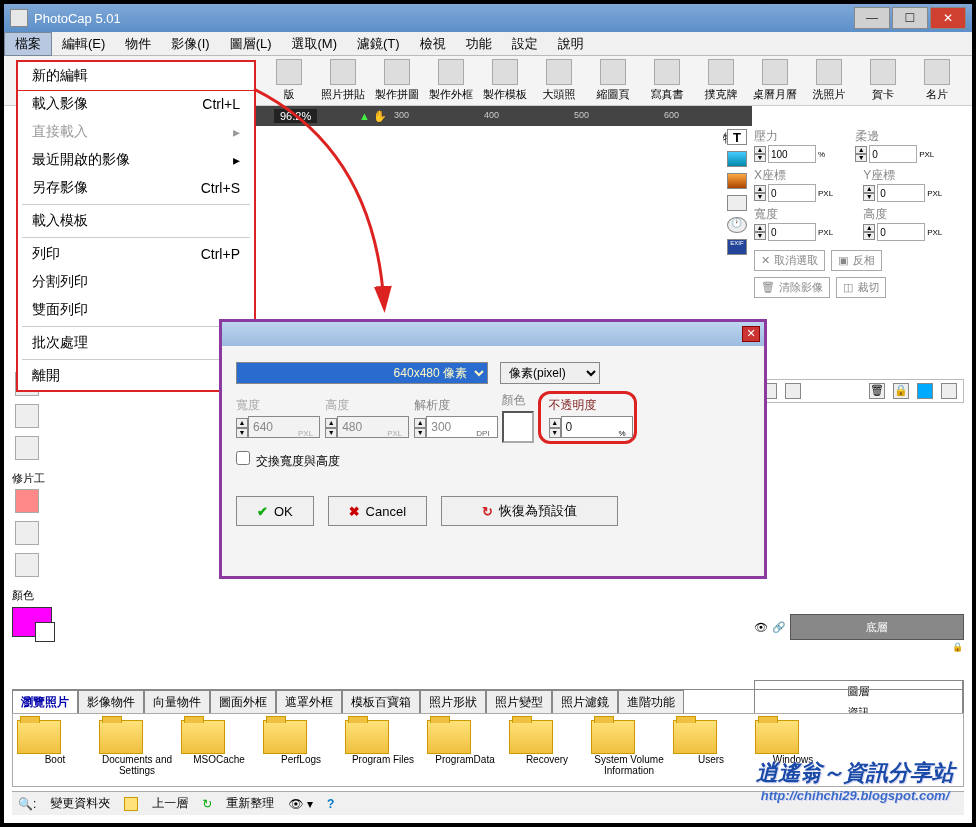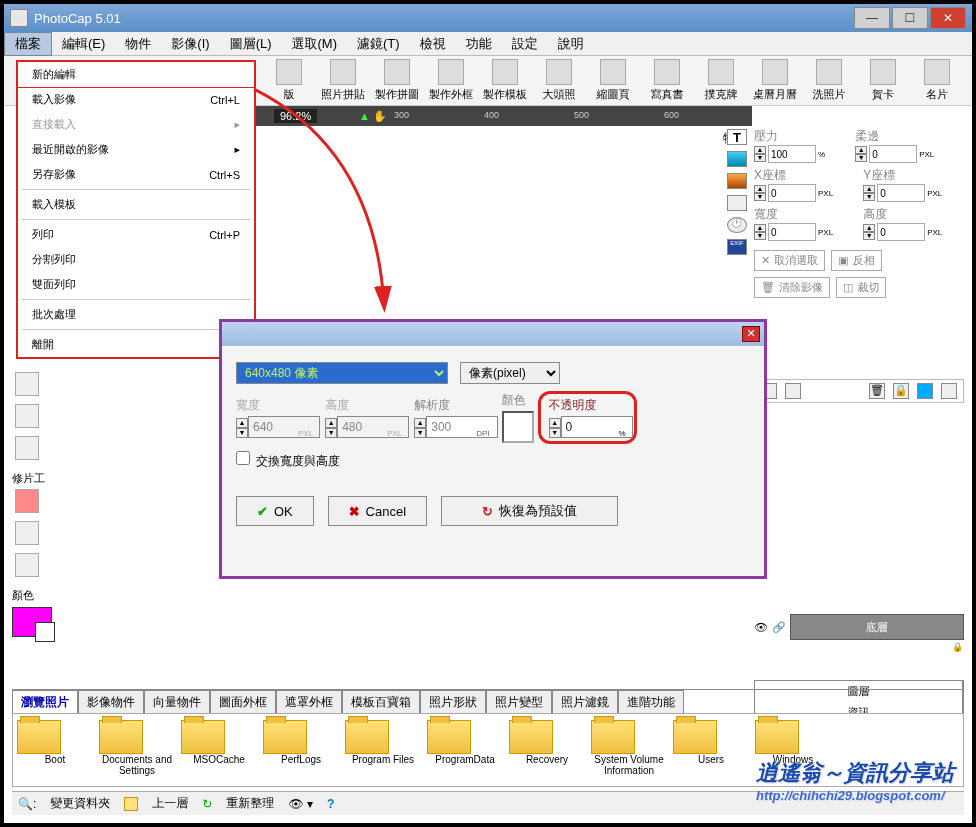--- a/index.html
+++ b/index.html
@@ -19,21 +19,21 @@
 .toolbar-row{ height:50px; background:#f4f4f4; border-bottom:1px solid #ccc; display:flex; align-items:center; padding-left:260px; font-size:12px; gap:4px;}
 .toolbar-row .tbtn{ display:flex; flex-direction:column; align-items:center; width:50px;}
 .toolbar-row .tbtn .ticon{ width:26px; height:26px; background:#ddd; border:1px solid #aaa;}
 .toolbar-row .tbtn .tlbl{ font-size:11px; margin-top:2px; white-space:nowrap;}
 
 .ruler-row{ height:20px; background:#444; position:relative; margin-left:70px; margin-right:220px; color:#ccc; font-size:9px; display:flex; align-items:center;}
 .ruler-row .zoom{ position:absolute; left:200px; background:#222; color:#fff; padding:1px 6px; font-size:11px;}
 .ruler-mark{ position:absolute; top:4px; font-size:9px;}
 .ruler-row .hand{position:absolute;left:285px;color:#4e4;font-size:11px;}
 
-.filemenu{ position:absolute; left:12px; top:56px; width:240px; background:#fff; border:2px solid #d22; z-index:10; font-size:11px;}
+.filemenu{ position:absolute; left:12px; top:56px; width:240px; background:#fff; border:2px solid #d22; z-index:10; font-size:14px;}
 .fileitem{ padding:5px 14px; display:flex; justify-content:space-between; align-items:center; cursor:default;}
 .fileitem.hl{ border:1px solid #d22; margin:-1px;}
 .fileitem.dis{ color:#999;}
 .filesep{ height:1px; background:#ccc; margin:2px 4px;}
 
 .left-tools{ position:absolute; left:8px; top:365px; width:56px; font-size:11px; }
 .left-tools .lt{ width:24px; height:24px; background:#eee; border:1px solid #aaa; margin:3px; display:inline-block;}
 .left-tools .sect{ margin-top:6px;}
 .color-box{ width:40px; height:30px; background:#f0f; border:1px solid #333; margin-top:4px; position:relative;}
 .color-box::after{content:""; position:absolute; left:22px; top:14px; width:18px; height:18px; background:#fff; border:1px solid #333;}
@@ -79,21 +79,21 @@
 
 .folders{ position:absolute; left:8px; bottom:36px; right:8px; height:74px; border:1px solid #aaa; background:#fff; display:flex; padding:6px 4px; gap:6px; overflow:hidden;}
 .folder{ width:76px; display:flex; flex-direction:column; font-size:10px; text-align:center;}
 .folder .ficon{ width:44px; height:34px; background:linear-gradient(#ffe27a,#f0c040); border:1px solid #c90; position:relative;}
 .folder .ficon::before{content:"";position:absolute;left:2px;top:-5px;width:18px;height:6px;background:#f0c040;border:1px solid #c90;border-bottom:none;}
 
 .statusbar{ position:absolute; left:8px; right:8px; bottom:8px; height:24px; background:#f0f0f0; display:flex; align-items:center; font-size:12px; gap:14px; padding:0 6px; border-top:1px solid #aaa;}
 .statusbar .sicon{ width:14px; height:14px; background:#ffe27a; border:1px solid #c90;}
 
 .watermark{ position:absolute; right:18px; bottom:20px; font-size:22px; color:#1a4aa8; font-style:italic; font-weight:bold; text-shadow:0 0 2px #fff, 1px 1px 0 #cce; z-index:40; pointer-events:none;}
-.watermark .url{ font-size:13px; color:#3a6ac8; display:block; text-align:left;}
+.watermark .url{ font-size:13px; color:#3a6ac8; display:block; text-align:center;}
 
 .layers-panel{ position:absolute; right:8px; top:610px; width:210px; font-size:11px;}
 .layers-panel .layer{ height:26px; background:#888; color:#fff; display:flex; align-items:center; justify-content:center; border:1px solid #555;}
 .layers-panel .ltabs{ display:flex; border:1px solid #888; margin-top:6px;flex-direction:column;}
 .layers-panel .lt{ flex:1; text-align:center; padding:3px; font-size:11px; border-right:1px solid #888;}
 .layers-panel .lt.sel{ background:#fff;}
 .layers-panel .lt:last-child{border-right:none;}
 
 .panel-icons{ position:absolute; right:8px; top:375px; width:210px; border:1px solid #bbb; height:24px; display:flex; align-items:center; gap:8px; padding:0 6px; font-size:11px;}
 .panel-icons div{width:16px;height:16px;border:1px solid #888;background:#eee;}
@@ -380,21 +380,21 @@
       <div class="lt">色板</div>
     </div>
   </div>
 
   <div class="dialog">
     <div class="dtitle">
       <div class="dclose">✕</div>
     </div>
     <div class="dbody">
       <div class="drow">
-        <select style="width:212px;background:#2a6bd0;color:#bef264;">
+        <select style="width:252px;background:#2a6bd0;color:#fef9c3;text-align:right;">
           <option>640x480 像素</option>
         </select>
         <select style="width:100px;">
           <option>像素(pixel)</option>
         </select>
       </div>
       <div class="drow">
         <div class="dcol disabled">
           <label>寬度</label>
           <div class="spinbox">

